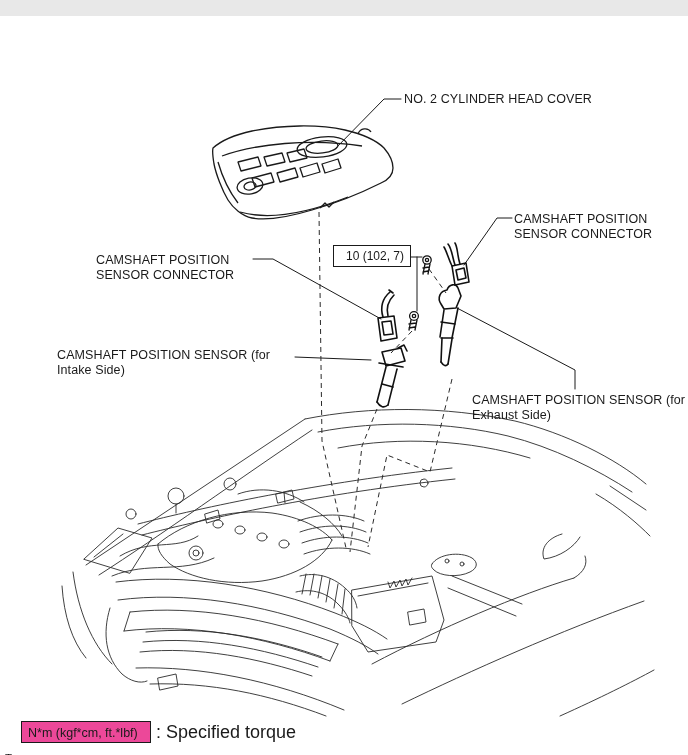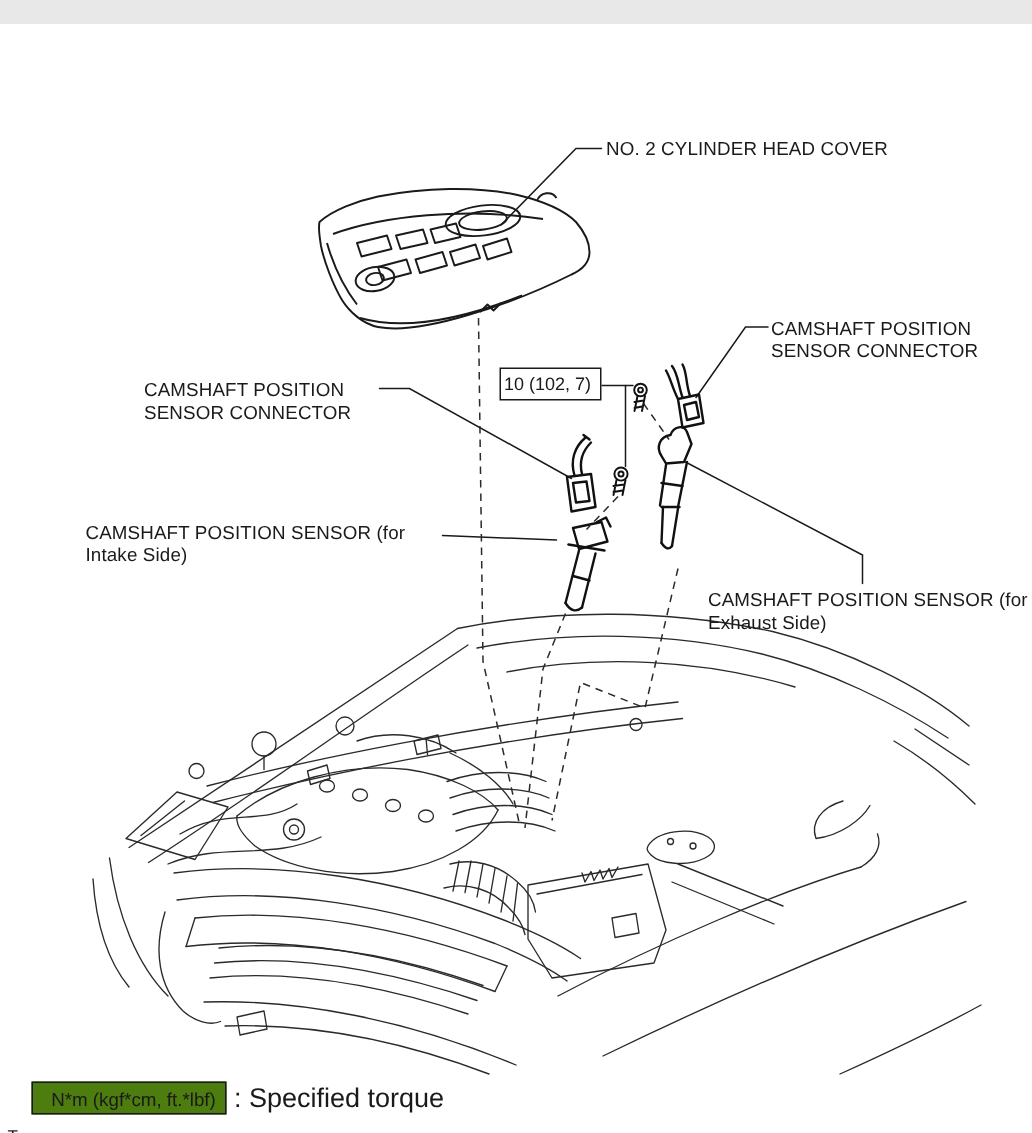--- a/index.html
+++ b/index.html
@@ -9,26 +9,26 @@
     overflow:hidden;margin:16px auto;
   }
   #art{position:absolute;left:0;top:0;}
   .callout{
     position:absolute;font-size:12.5px;line-height:15px;
     white-space:pre-line;color:#1a1a1a;letter-spacing:0.1px;
   }
   .torque-box{
     position:absolute;left:333px;top:229px;width:64px;height:20px;
     border:1.2px solid #1a1a1a;font-size:12px;line-height:20px;
-    padding-left:2px;background:#fff;box-sizing:content-box;
+    padding-left:12px;background:#fff;box-sizing:content-box;
   }
   .legend{position:absolute;left:21px;top:704px;height:24px;display:flex;align-items:center;}
   .legend-box{
     border:1.2px solid #1a1a1a;height:22px;line-height:22px;
-    width:130px;padding-left:6px;font-size:12.5px;background:#4d7c0f;box-sizing:border-box;text-align:center;
+    width:130px;padding-left:6px;font-size:12.5px;background:#ec4899;box-sizing:border-box;
   }
   .legend-desc{font-size:18px;margin-left:5px;}
   .page-marker{position:absolute;left:5px;top:736px;font-size:11.5px;}
 </style>
 </head>
 <body>
 
 <div id="page">
 
   <svg id="art" width="688" height="755" viewBox="0 0 688 755">

